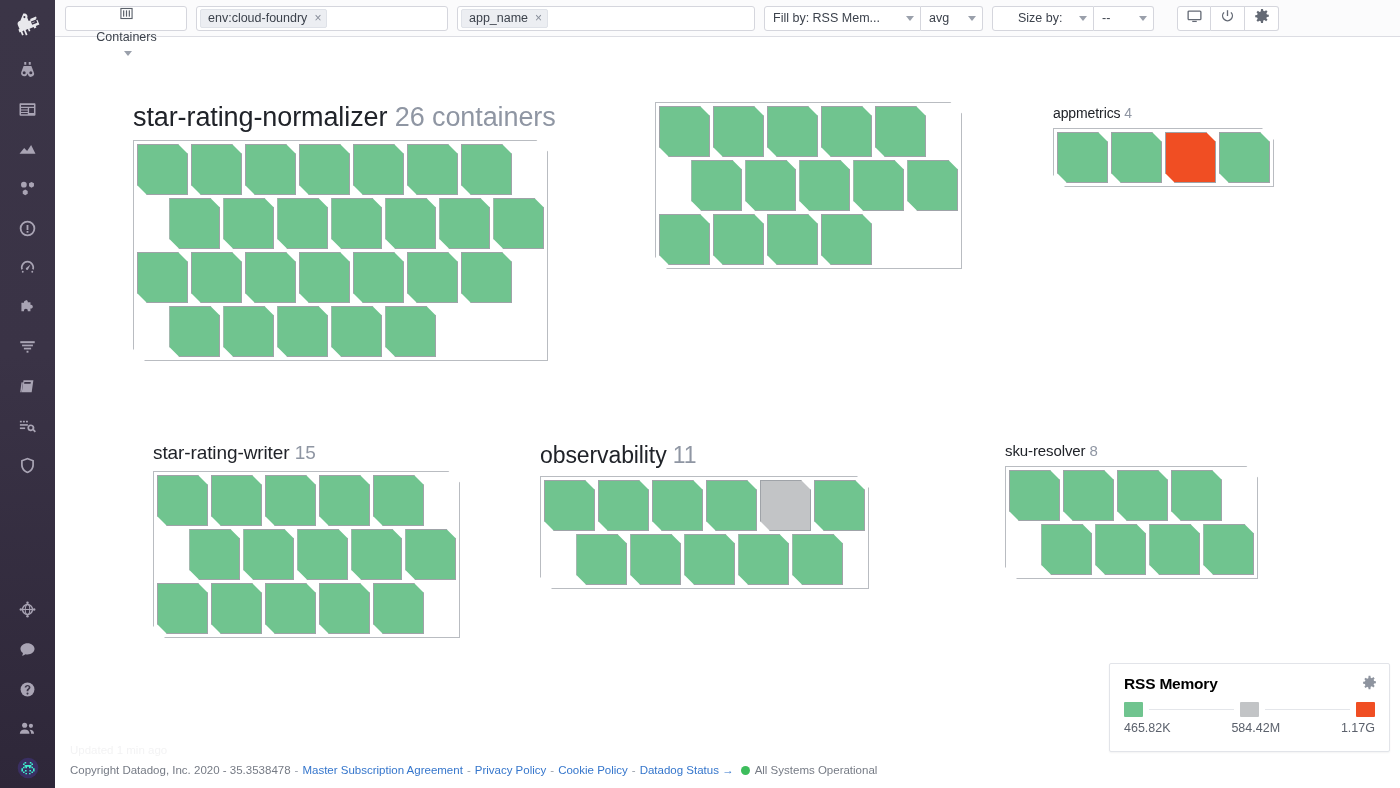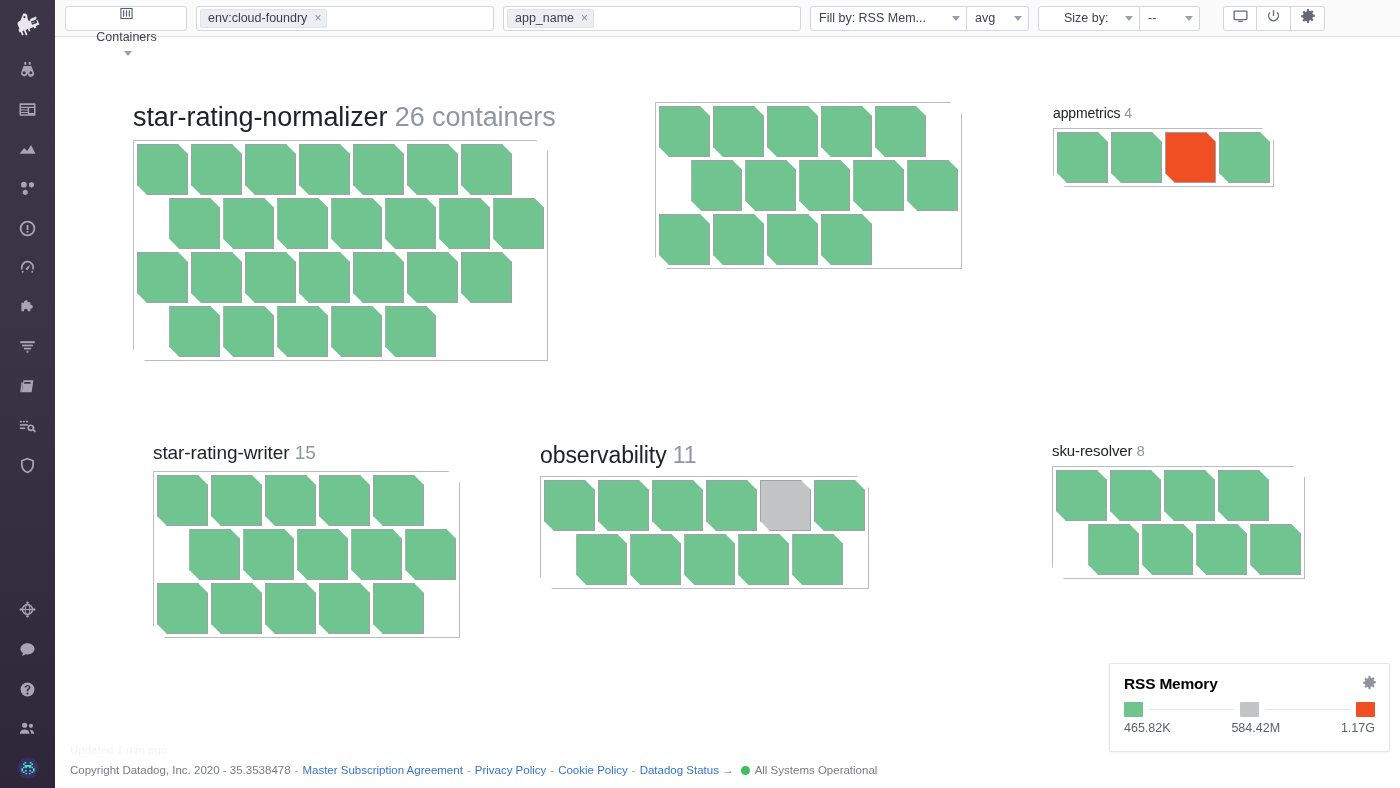--- a/index.html
+++ b/index.html
@@ -64,21 +64,21 @@
   .caret {
     width: 0; height: 0; margin-left: 4px; margin-right: 2px;
     border-left: 4px solid transparent; border-right: 4px solid transparent;
     border-top: 5px solid #9aa0ab;
   }
   .tag-field {
     flex: 0 0 auto; height: 25px; background: #fff;
     border: 1px solid #d5d6dd; border-radius: 3px;
     display: flex; align-items: center; padding: 0 3px 0 3px;
   }
-  #tag-field-env { width: 298px; }
+  #tag-field-env { width: 252px; }
   #tag-field-app { width: 298px; }
   .tag-pill {
     height: 19px; background: #eceef2; border: 1px solid #dfe2e8;
     border-radius: 2px; display: flex; align-items: center;
     padding: 0 5px 0 7px; gap: 7px;
     font-size: 12.5px; color: #3c424c; white-space: nowrap;
   }
   .tag-x { color: #878d99; font-size: 12px; line-height: 1; cursor: pointer; }
   #ctl-fill { padding: 0 4px 0 8px; width: 157px; justify-content: space-between; }
   #ctl-agg  { padding: 0 4px 0 8px; width: 62px; justify-content: space-between; }
@@ -495,21 +495,21 @@
               <div class="tile" style="position: absolute; width: 51px; height: 51px; left: 166px; top: 4px; background: rgb(112, 196, 143); z-index: 2;"></div>
               <div class="tile" style="position: absolute; width: 51px; height: 51px; left: 220px; top: 4px; background: rgb(194, 196, 198); z-index: 2;"></div>
               <div class="tile" style="position: absolute; width: 51px; height: 51px; left: 274px; top: 4px; background: rgb(112, 196, 143); z-index: 2;"></div>
               <div class="tile" style="position: absolute; width: 51px; height: 51px; left: 36.4px; top: 58px; background: rgb(112, 196, 143); z-index: 2;"></div>
               <div class="tile" style="position: absolute; width: 51px; height: 51px; left: 90.4px; top: 58px; background: rgb(112, 196, 143); z-index: 2;"></div>
               <div class="tile" style="position: absolute; width: 51px; height: 51px; left: 144.4px; top: 58px; background: rgb(112, 196, 143); z-index: 2;"></div>
               <div class="tile" style="position: absolute; width: 51px; height: 51px; left: 198.4px; top: 58px; background: rgb(112, 196, 143); z-index: 2;"></div>
               <div class="tile" style="position: absolute; width: 51px; height: 51px; left: 252.4px; top: 58px; background: rgb(112, 196, 143); z-index: 2;"></div>
             </div>
           </div>
-          <div class="group" style="left: 997px; top: 405px;">
+          <div class="group" style="left: 950px; top: 405px;">
             <div class="group-title" style="font-size: 15px;"><span>sku-resolver </span><span class="cnt">8</span></div>
             <div class="tiles" style="width: 253.4px; height: 113px;">
               <div class="grp-shell" style="clip-path: polygon(0px 0px, calc(100% - 12px) 0px, 100% 12px, 100% 100%, 12px 100%, 0px calc(100% - 12px));"></div>
               <div class="tile" style="position: absolute; width: 51px; height: 51px; left: 4px; top: 4px; background: rgb(112, 196, 143); z-index: 2;"></div>
               <div class="tile" style="position: absolute; width: 51px; height: 51px; left: 58px; top: 4px; background: rgb(112, 196, 143); z-index: 2;"></div>
               <div class="tile" style="position: absolute; width: 51px; height: 51px; left: 112px; top: 4px; background: rgb(112, 196, 143); z-index: 2;"></div>
               <div class="tile" style="position: absolute; width: 51px; height: 51px; left: 166px; top: 4px; background: rgb(112, 196, 143); z-index: 2;"></div>
               <div class="tile" style="position: absolute; width: 51px; height: 51px; left: 36.4px; top: 58px; background: rgb(112, 196, 143); z-index: 2;"></div>
               <div class="tile" style="position: absolute; width: 51px; height: 51px; left: 90.4px; top: 58px; background: rgb(112, 196, 143); z-index: 2;"></div>
               <div class="tile" style="position: absolute; width: 51px; height: 51px; left: 144.4px; top: 58px; background: rgb(112, 196, 143); z-index: 2;"></div>

